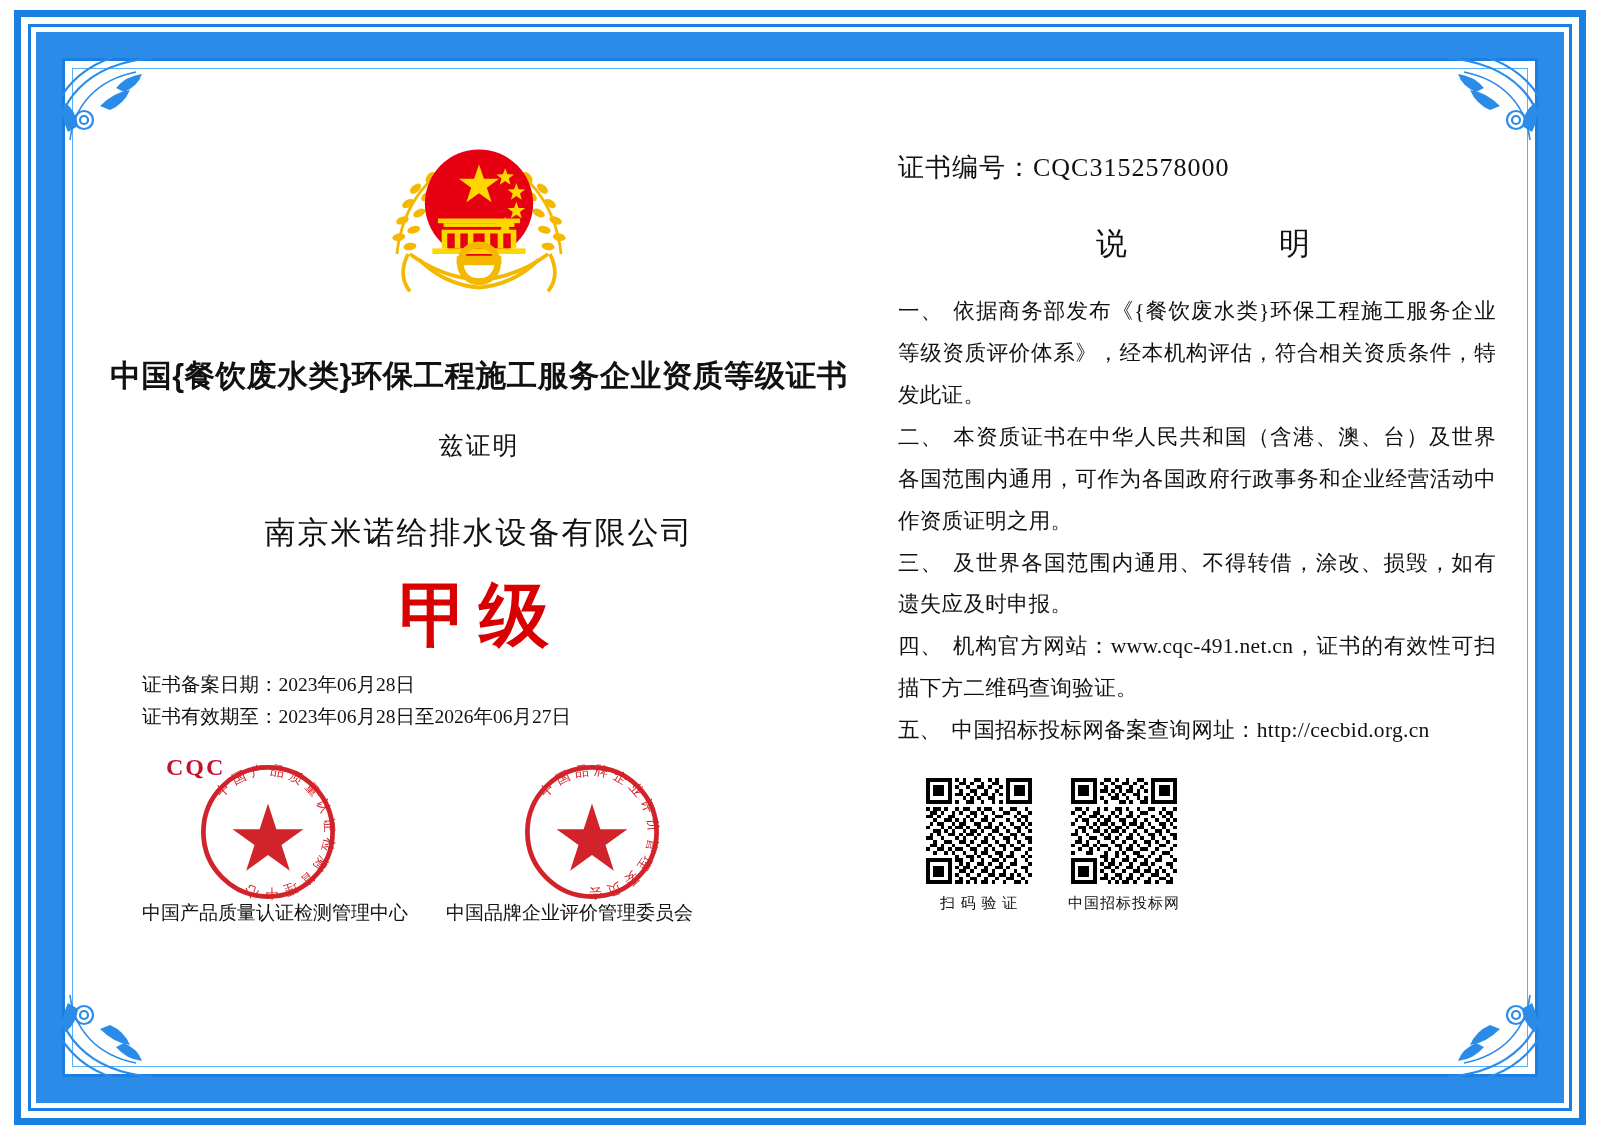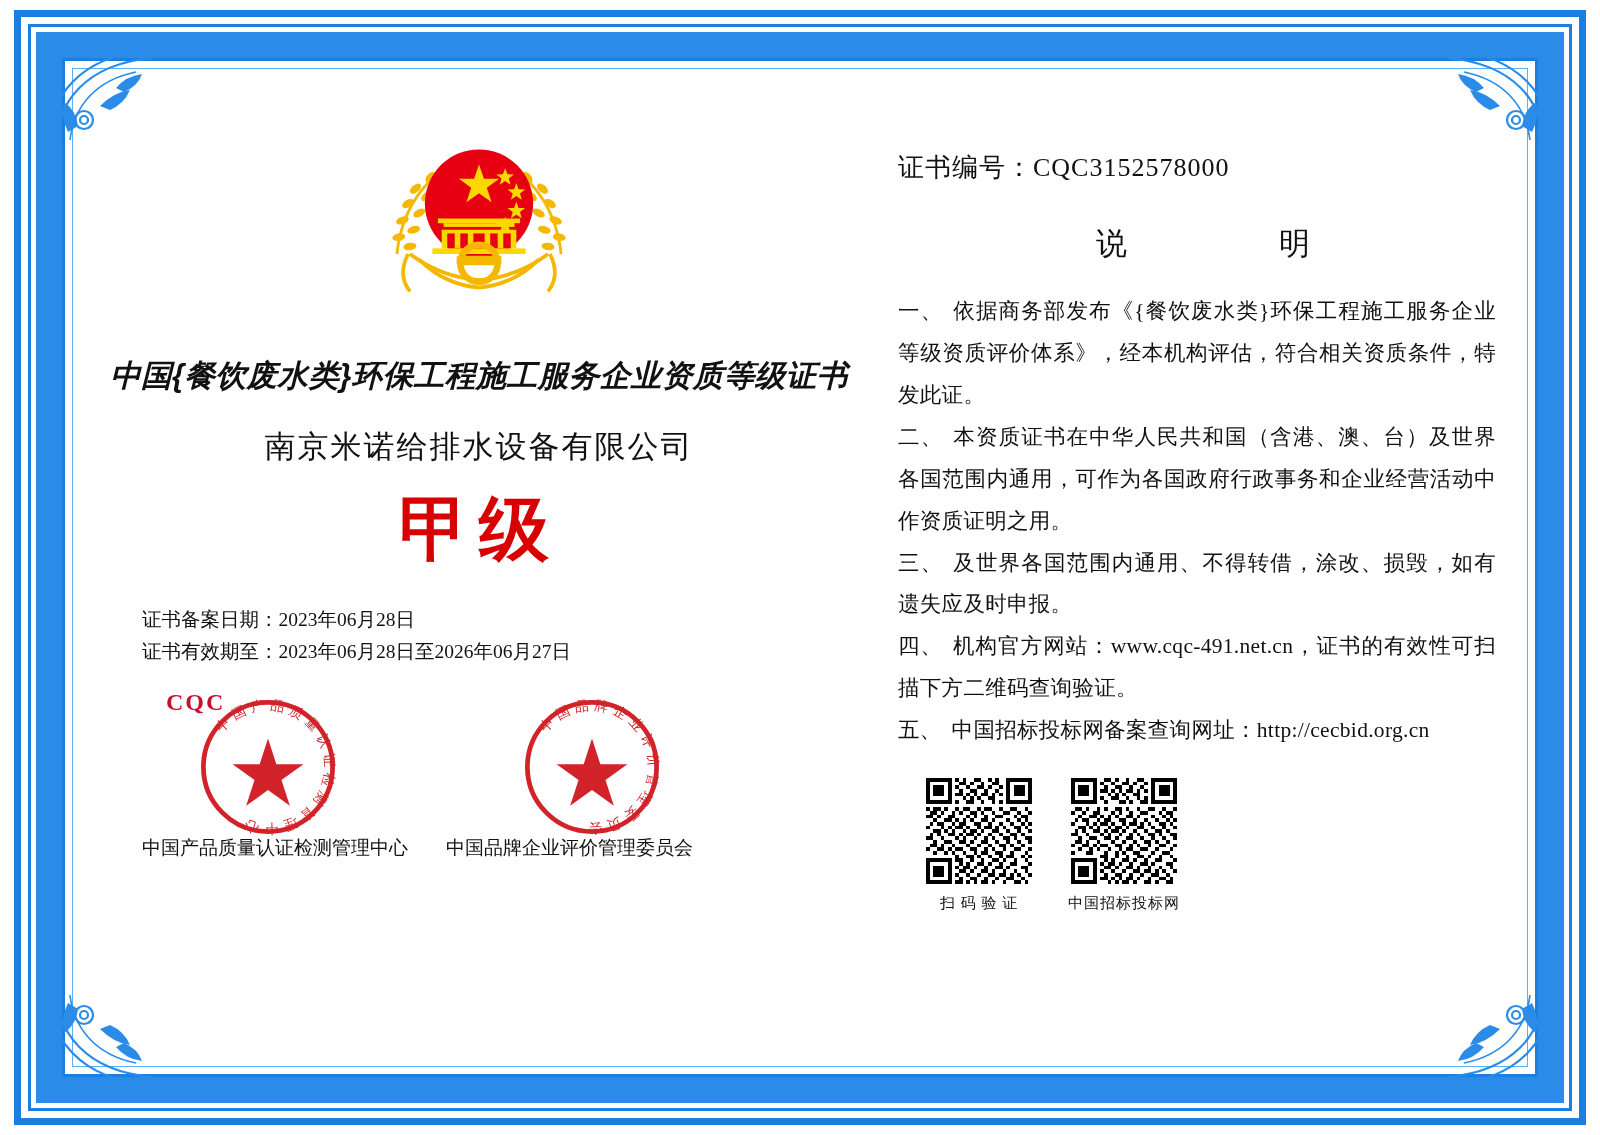--- a/index.html
+++ b/index.html
@@ -102,48 +102,47 @@
   
   .cert-title {
     text-align: center;
     font-family: "Liberation Sans", sans-serif;
     font-weight: bold;
     font-size: 30.5px;
     letter-spacing: 0.5px;
     color: #111111;
     margin-top: 18px;
     white-space: nowrap;
-    font-style: italic;
   }
   .cert-sub {
     text-align: center;
     font-size: 25px;
     color: #111111;
     margin-top: 32px;
     letter-spacing: 2px;
   }
   .company {
     text-align: center;
     font-size: 31px;
     color: #111111;
-    margin-top: 29px;
+    margin-top: 50px;
     letter-spacing: 2px;
   }
   .grade {
     text-align: center;
     font-family: "Liberation Sans", sans-serif;
     font-weight: bold;
     color: #d80000;
     font-size: 70px;
     letter-spacing: 10px;
     margin-top: 26px;
     line-height: 1;
   }
   .dates {
-    margin-top: 40px;
+    margin-top: 19px;
     padding-left: 36px;
     font-size: 19.5px;
     color: #111111;
     line-height: 1.62;
   }
 
   
   .seals {
     position: relative;
     margin-top: 16px;
@@ -365,20 +364,21 @@
             <path d="M194 150 C170 168 144 176 120 178"></path>
             <path d="M56 156 C76 176 98 184 120 186"></path>
             <path d="M184 156 C164 176 142 184 120 186"></path>
             <path d="M44 150 C36 166 38 180 46 190"></path>
             <path d="M196 150 C204 166 202 180 194 190"></path>
           </g>
         </svg>
       </div>
 
       <div class="cert-title">中国{餐饮废水类}环保工程施工服务企业资质等级证书</div>
+      <div class="cert-sub">兹证明</div>
       <div class="company">南京米诺给排水设备有限公司</div>
       <div class="grade">甲级</div>
 
       <div class="dates">
         <div>证书备案日期：2023年06月28日</div>
         <div>证书有效期至：2023年06月28日至2026年06月27日</div>
       </div>
 
       <div class="seals">
         <div class="cqc-mark">CQC</div>

